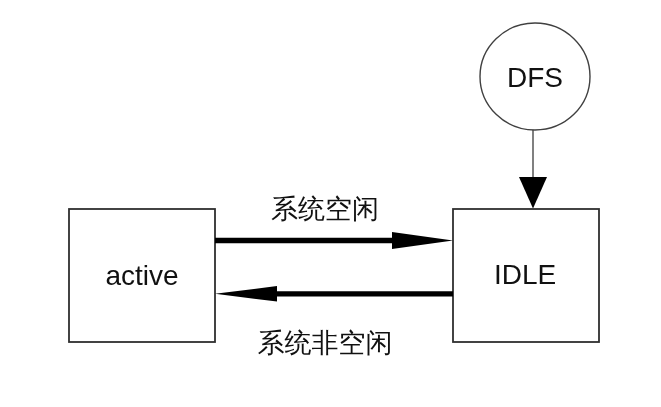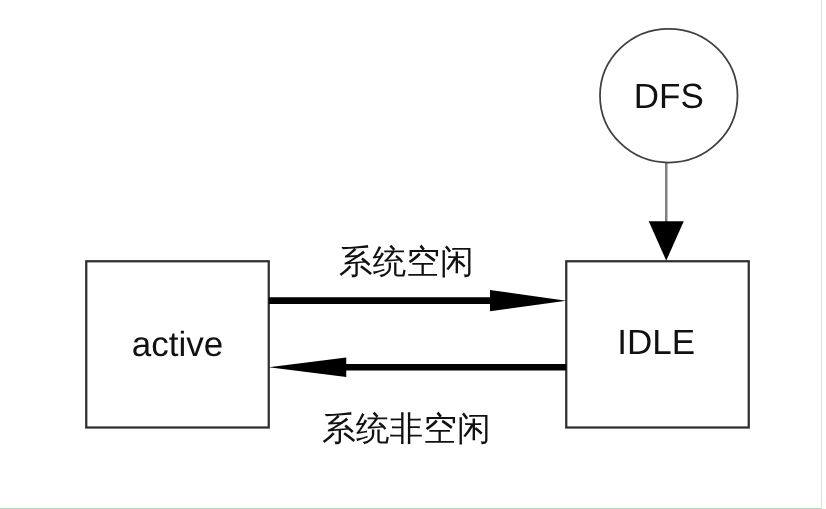--- a/index.html
+++ b/index.html
@@ -4,21 +4,21 @@
 <style>
   html, body {
     margin: 0;
     padding: 0;
     background: #ffffff;
   }
   .canvas-wrap {
     position: relative;
     width: 657px;
     height: 407px;
-    background: #15803d;
+    background: #a21caf;
     overflow: hidden;
     font-family: "Liberation Sans", sans-serif;
   }
   svg text {
     font-family: "Liberation Sans", sans-serif;
   }
   .node-label {
     font-size: 28px;
   }
   .edge-label {

